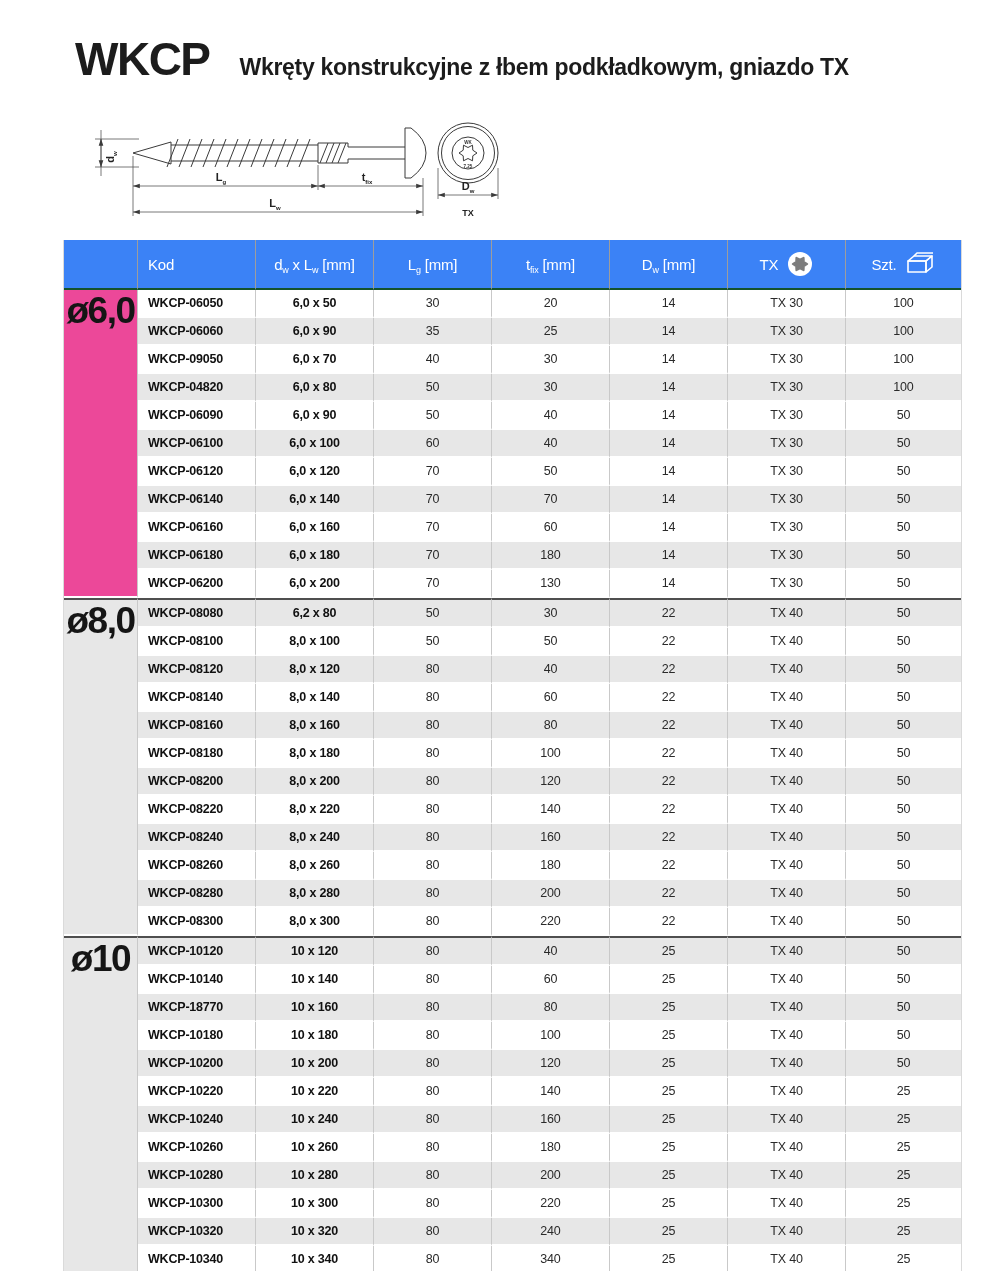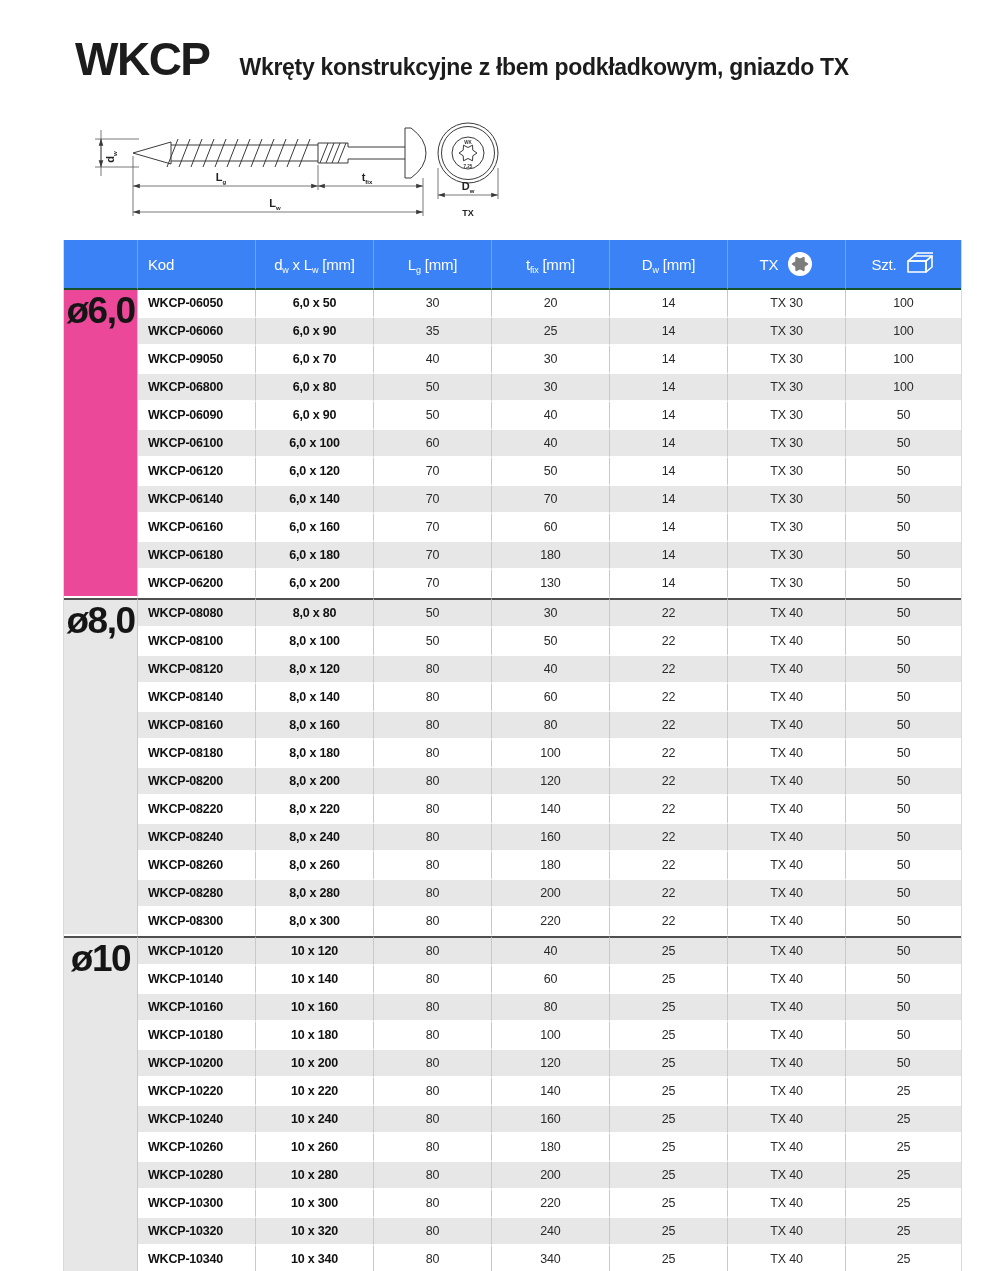--- a/index.html
+++ b/index.html
@@ -181,21 +181,21 @@
         <tr>
     <td class="c-kod">WKCP-09050</td>
     <td class="c-dxl">6,0 x 70</td>
     <td class="c-num">40</td>
     <td class="c-num">30</td>
     <td class="c-num">14</td>
     <td class="c-num">TX 30</td>
     <td class="c-num">100</td>
   </tr>
         <tr class="shade">
-    <td class="c-kod">WKCP-06800</td>
+    <td class="c-kod">WKCP-04820</td>
     <td class="c-dxl">6,0 x 80</td>
     <td class="c-num">50</td>
     <td class="c-num">30</td>
     <td class="c-num">14</td>
     <td class="c-num">TX 30</td>
     <td class="c-num">100</td>
   </tr>
         <tr>
     <td class="c-kod">WKCP-06090</td>
     <td class="c-dxl">6,0 x 90</td>
@@ -255,21 +255,21 @@
     <td class="c-dxl">6,0 x 200</td>
     <td class="c-num">70</td>
     <td class="c-num">130</td>
     <td class="c-num">14</td>
     <td class="c-num">TX 30</td>
     <td class="c-num">50</td>
   </tr>
         <tr class="shade group-start">
     <td class="group-label" rowspan="12">ø8,0</td>
           <td class="c-kod">WKCP-08080</td>
-    <td class="c-dxl">8,0 x 80</td>
+    <td class="c-dxl">6,2 x 80</td>
     <td class="c-num">50</td>
     <td class="c-num">30</td>
     <td class="c-num">22</td>
     <td class="c-num">TX 40</td>
     <td class="c-num">50</td>
   </tr>
         <tr>
     <td class="c-kod">WKCP-08100</td>
     <td class="c-dxl">8,0 x 100</td>
     <td class="c-num">50</td>
@@ -381,21 +381,21 @@
         <tr>
     <td class="c-kod">WKCP-10140</td>
     <td class="c-dxl">10 x 140</td>
     <td class="c-num">80</td>
     <td class="c-num">60</td>
     <td class="c-num">25</td>
     <td class="c-num">TX 40</td>
     <td class="c-num">50</td>
   </tr>
         <tr class="shade">
-    <td class="c-kod">WKCP-10160</td>
+    <td class="c-kod">WKCP-18770</td>
     <td class="c-dxl">10 x 160</td>
     <td class="c-num">80</td>
     <td class="c-num">80</td>
     <td class="c-num">25</td>
     <td class="c-num">TX 40</td>
     <td class="c-num">50</td>
   </tr>
         <tr>
     <td class="c-kod">WKCP-10180</td>
     <td class="c-dxl">10 x 180</td>

